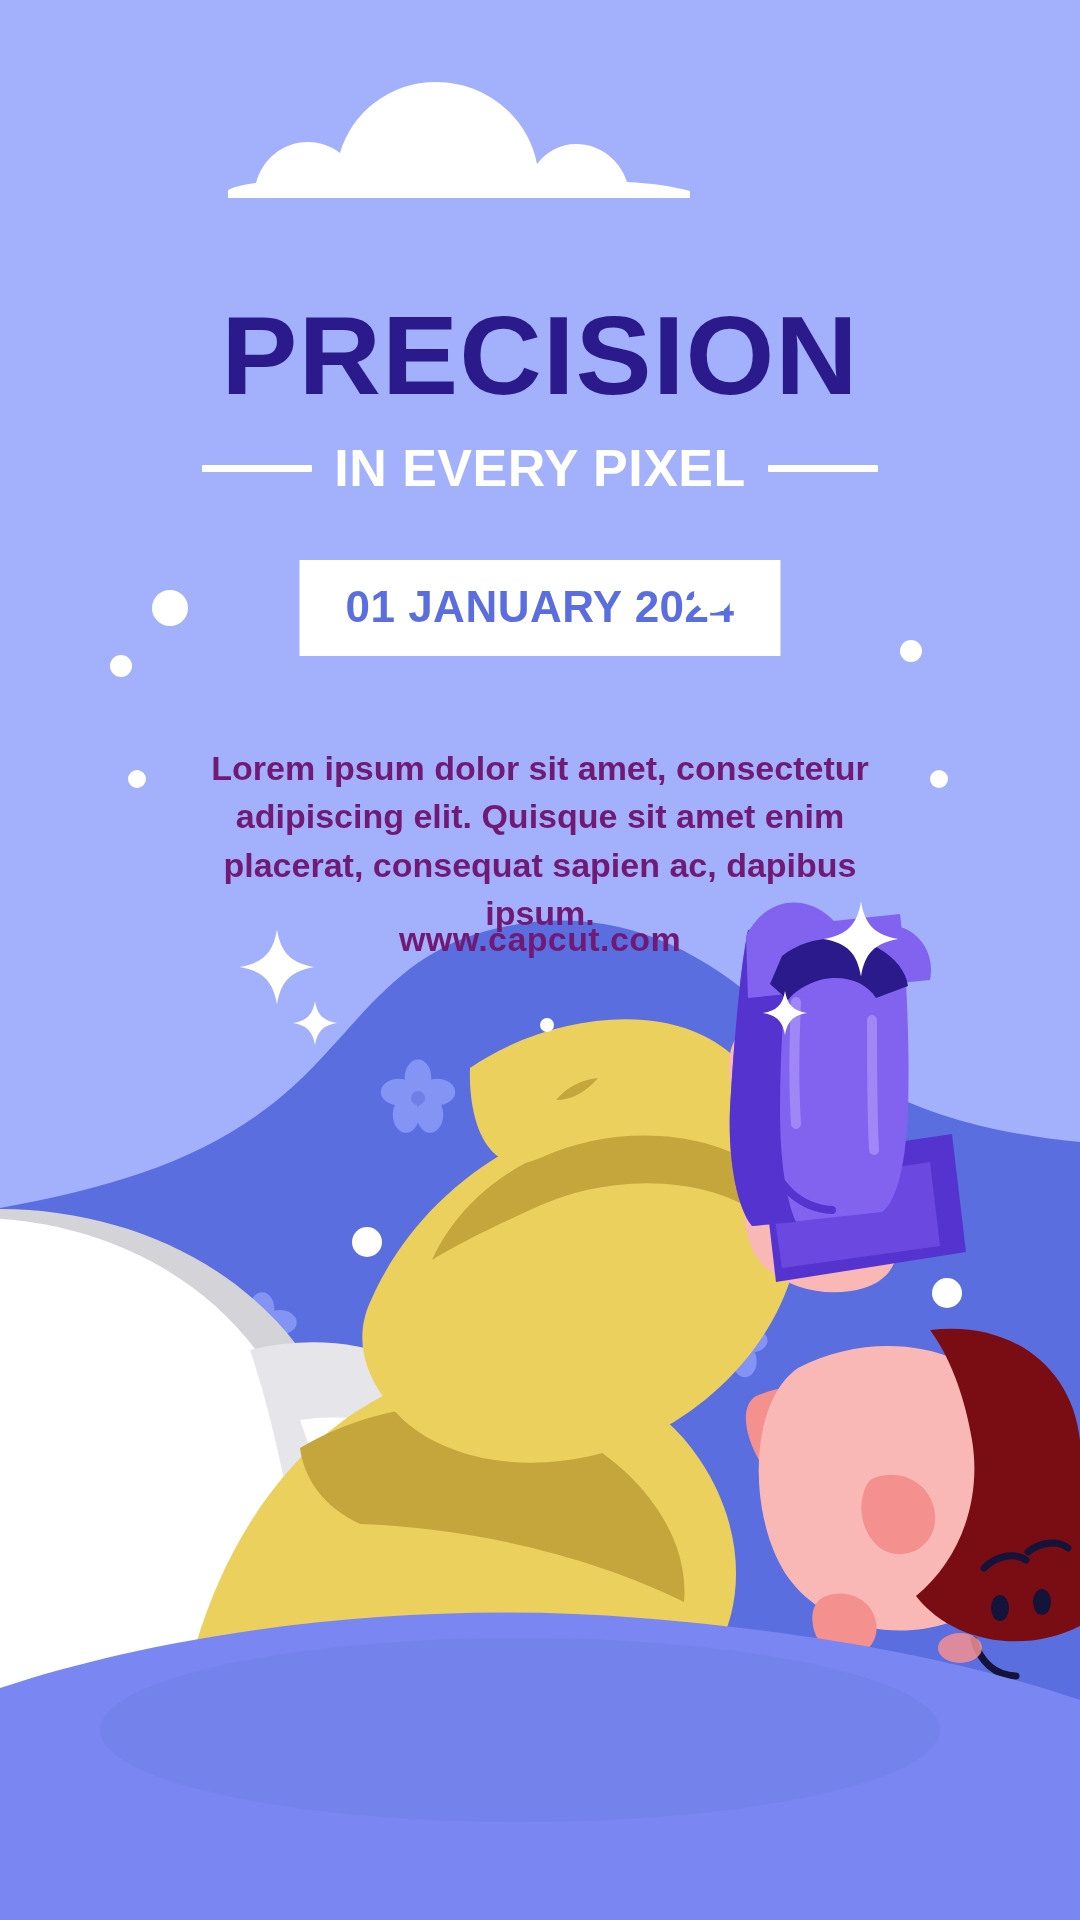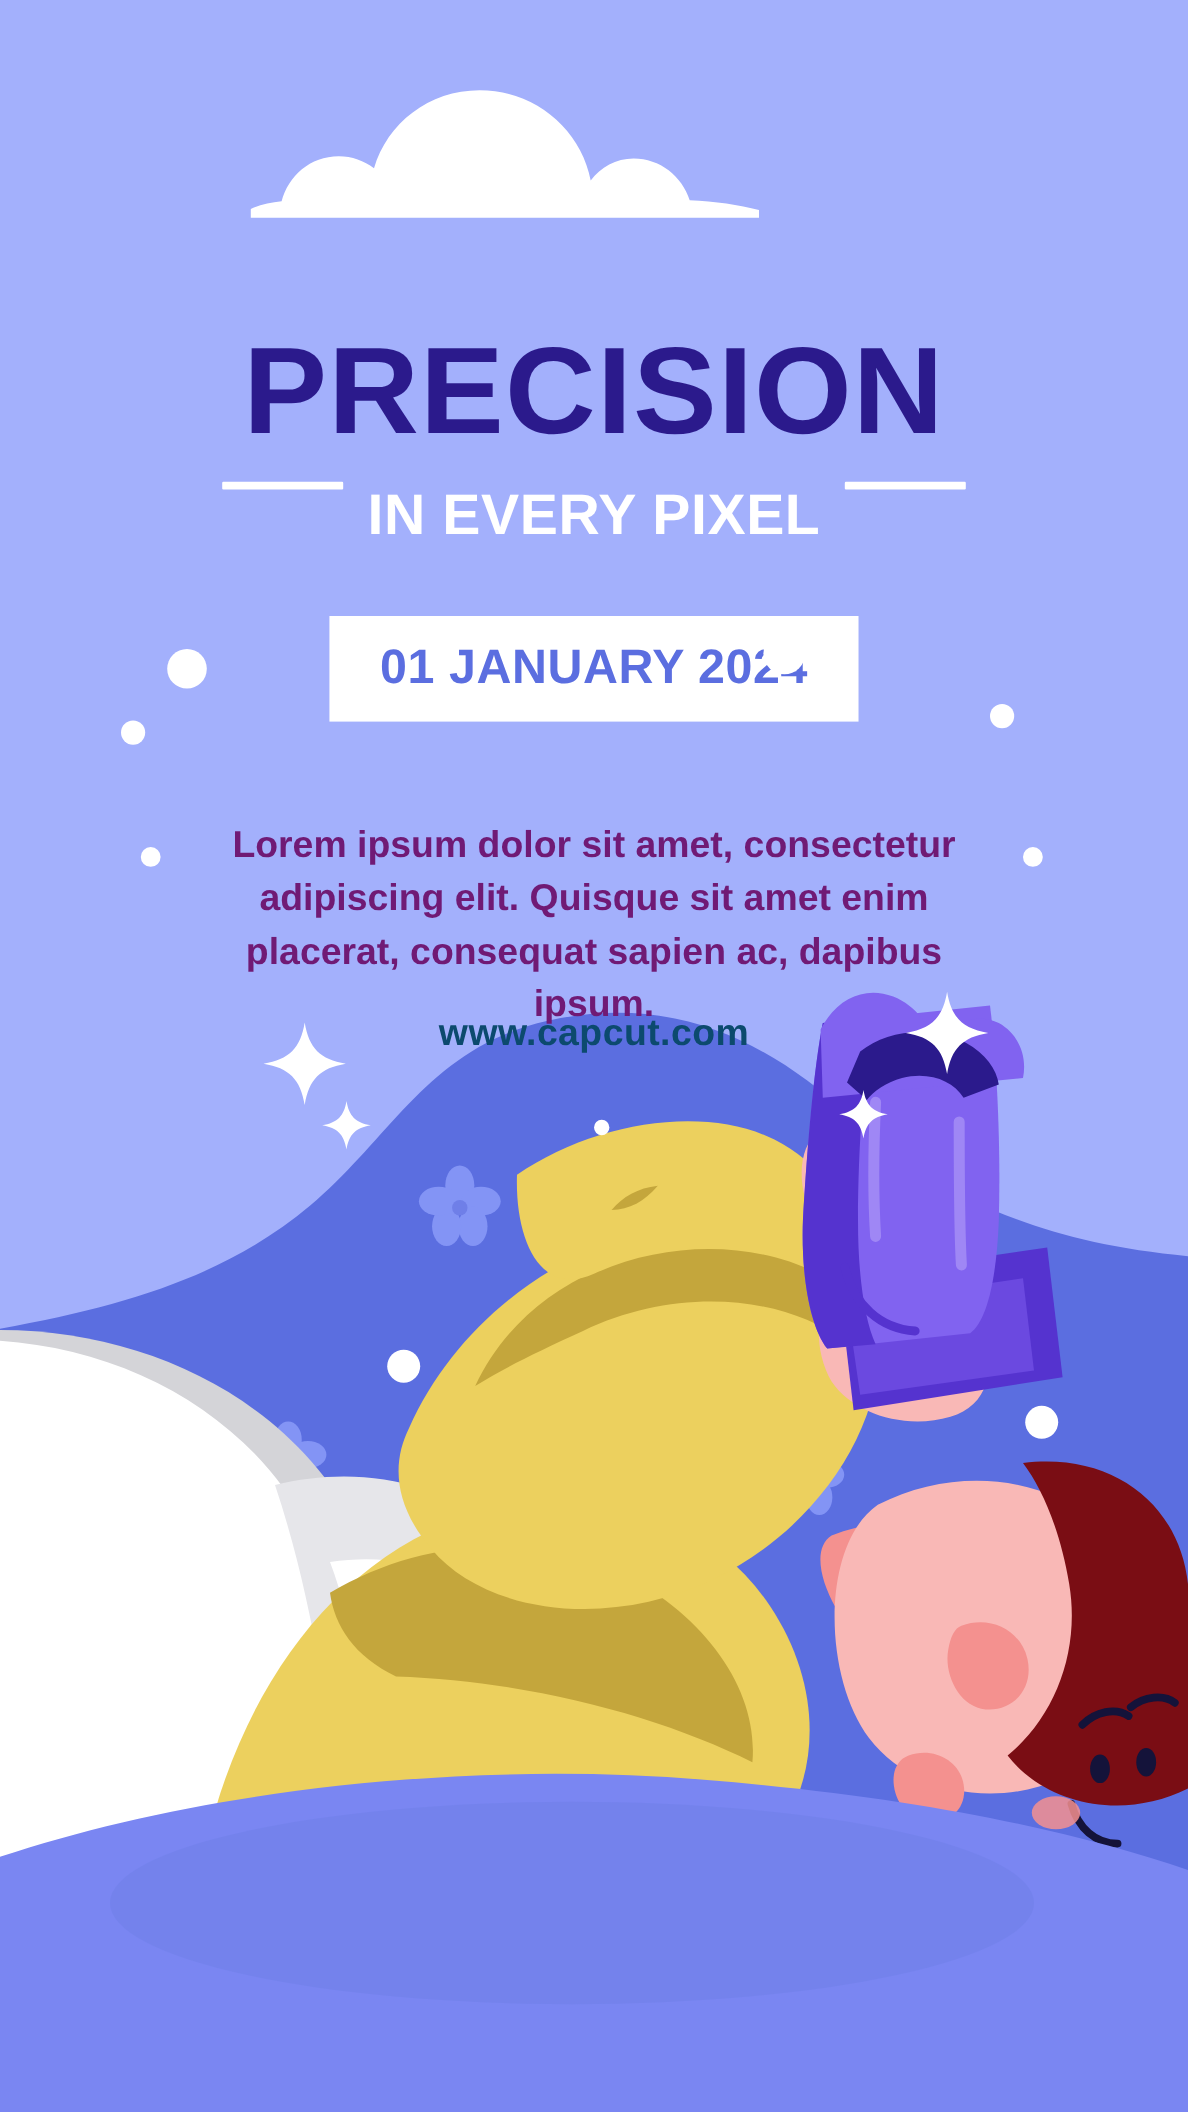--- a/index.html
+++ b/index.html
@@ -46,20 +46,21 @@
     letter-spacing: 1px;
     color: #2b1a8c;
     margin: 0;
     transform: scaleX(1.02);
     font-stretch: condensed;
   }
 
   
   #subtitle-row {
     display: flex;
+    align-items: center;
     justify-content: center;
     gap: 22px;
     margin-top: 26px;
     padding: 0 76px;
   }
   .rule {
     height: 7px;
     background: #ffffff;
     flex: 0 0 110px;
     border-radius: 1px;
@@ -106,21 +107,21 @@
     color: #701a75;
   }
   #site-url {
     position: absolute;
     top: 920px;
     left: 0;
     width: 1080px;
     text-align: center;
     font-size: 34px;
     font-weight: 700;
-    color: #0c4a6e;
+    color: #701a75;
     letter-spacing: 0.4px;
   }
 
   
   .dot { position: absolute; background: #ffffff; border-radius: 50%; }
   .sparkle { position: absolute; }
 </style>
 </head>
 <body>
 

